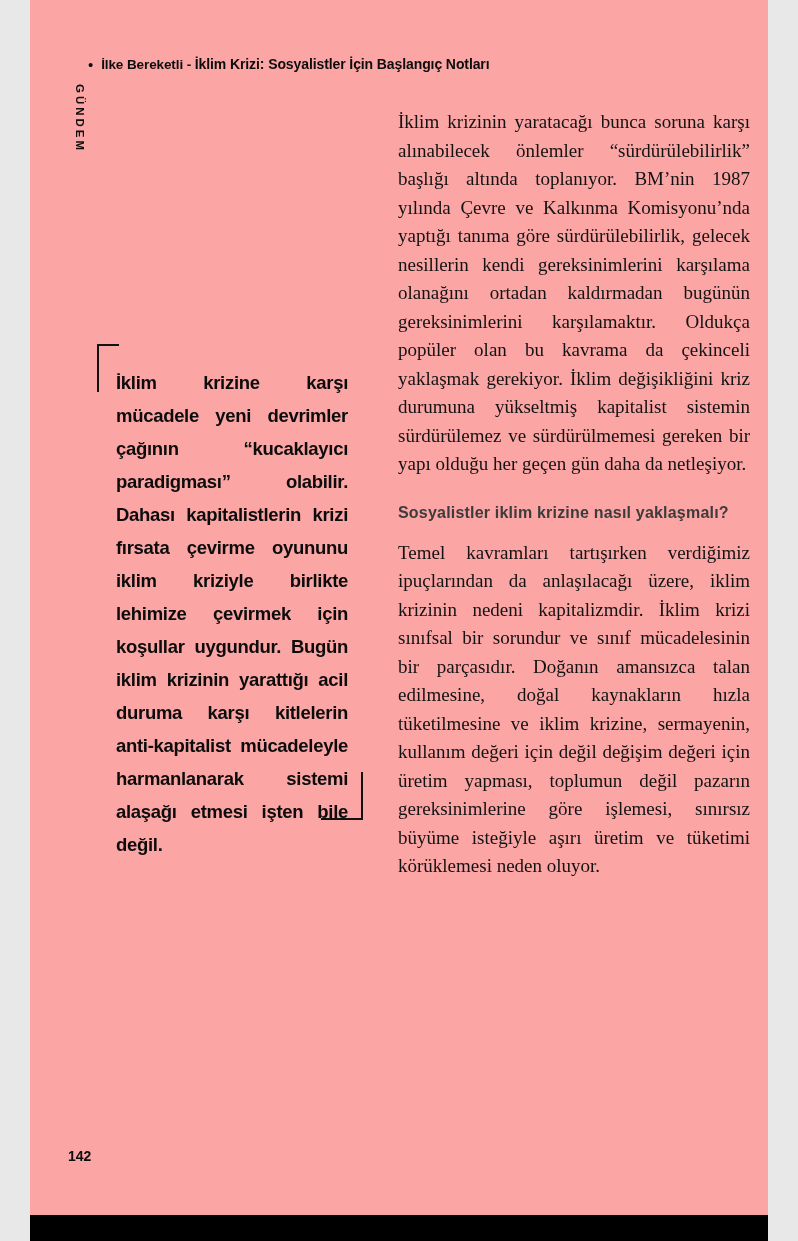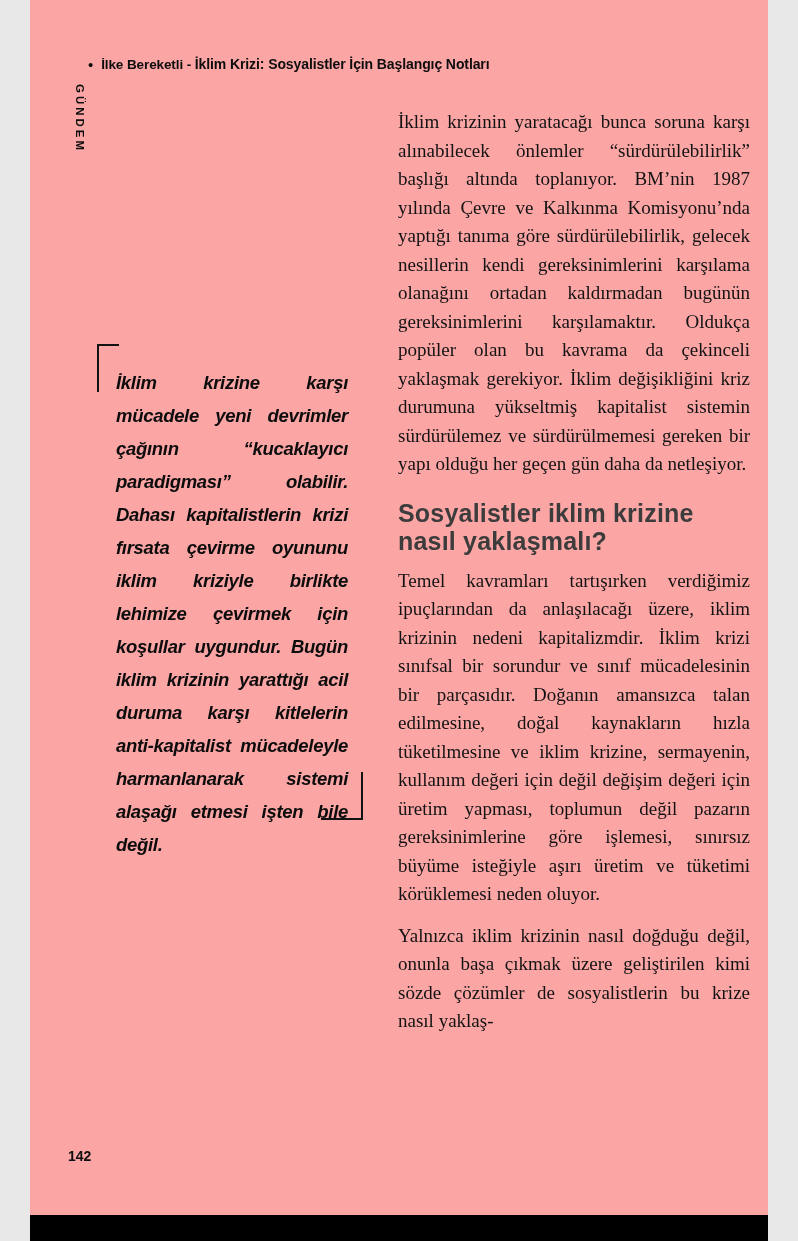--- a/index.html
+++ b/index.html
@@ -37,21 +37,20 @@
 
   
   .pull-quote {
     position:absolute; left:86px; top:366px; width:232px;
     font-family:"Liberation Sans", sans-serif;
     font-weight:700; font-size:18.5px; line-height:33px;
     letter-spacing:-0.3px;
     text-align:justify;
     color:#0c0c0c;
     hyphens:auto;
-    font-style:italic;
   }
   .quote-corner-top {
     position:absolute; left:67px; top:344px;
     width:20px; height:46px;
     border-left:2px solid #121212;
     border-top:2px solid #121212;
   }
   .quote-corner-bottom {
     position:absolute; left:291px; top:772px;
     width:40px; height:46px;
@@ -64,21 +63,21 @@
     position:absolute; left:368px; top:108px; width:352px;
     font-size:19px; line-height:28.5px;
     text-align:justify;
     hyphens:auto;
     color:#131313;
   }
   .body-col p { margin:0 0 13px 0; }
   .section-heading {
     font-family:"Liberation Sans", sans-serif;
     font-weight:700;
-    font-size:25px; line-height:28px;
+    font-size:16px; line-height:28px;
     letter-spacing:0.2px;
     color:#3c3c3c;
     text-align:left;
     margin:20px 0 12px 0;
   }
 
   
   .page-number {
     position:absolute; left:38px; top:1148px;
     font-family:"Liberation Sans", sans-serif;
@@ -104,20 +103,19 @@
   <div class="spine">GÜNDEM</div>
 
   <div class="quote-corner-top"></div>
   <div class="pull-quote">İklim krizine karşı mücadele yeni devrimler çağının “kucaklayıcı paradigması” olabilir. Dahası kapitalistlerin krizi fırsata çevirme oyununu iklim kriziyle birlikte lehimize çevirmek için koşullar uygundur. Bugün iklim krizinin yarattığı acil duruma karşı kitlelerin anti-kapitalist mücadeleyle harmanlanarak sistemi alaşağı etmesi işten bile değil.</div>
   <div class="quote-corner-bottom"></div>
 
   <div class="body-col">
     <p>İklim krizinin yaratacağı bunca soruna karşı alınabilecek önlemler “sürdürülebilirlik” başlığı altında toplanıyor. BM’nin 1987 yılında Çevre ve Kalkınma Komisyonu’nda yaptığı tanıma göre sürdürülebilirlik, gelecek nesillerin kendi gereksinimlerini karşılama olanağını ortadan kaldırmadan bugünün gereksinimlerini karşılamaktır. Oldukça popüler olan bu kavrama da çekinceli yaklaşmak gerekiyor. İklim değişikliğini kriz durumuna yükseltmiş kapitalist sistemin sürdürülemez ve sürdürülmemesi gereken bir yapı olduğu her geçen gün daha da netleşiyor.</p>
     <h2 class="section-heading">Sosyalistler iklim krizine nasıl yaklaşmalı?</h2>
     <p>Temel kavramları tartışırken verdiğimiz ipuçlarından da anlaşılacağı üzere, iklim krizinin nedeni kapitalizmdir. İklim krizi sınıfsal bir sorundur ve sınıf mücadelesinin bir parçasıdır. Doğanın amansızca talan edilmesine, doğal kaynakların hızla tüketilmesine ve iklim krizine, sermayenin, kullanım değeri için değil değişim değeri için üretim yapması, toplumun değil pazarın gereksinimlerine göre işlemesi, sınırsız büyüme isteğiyle aşırı üretim ve tüketimi körüklemesi neden oluyor.</p>
-    <p>Yalnızca iklim krizinin nasıl doğduğu değil, onunla başa çıkmak üzere geliştirilen kimi sözde çözümler de sosyalistlerin bu krize nasıl yaklaş-</p>
   </div>
 
   <div class="page-number">142</div>
 
   <div class="bottom-bar"></div>
 
 </div>
 
 </body></html>

